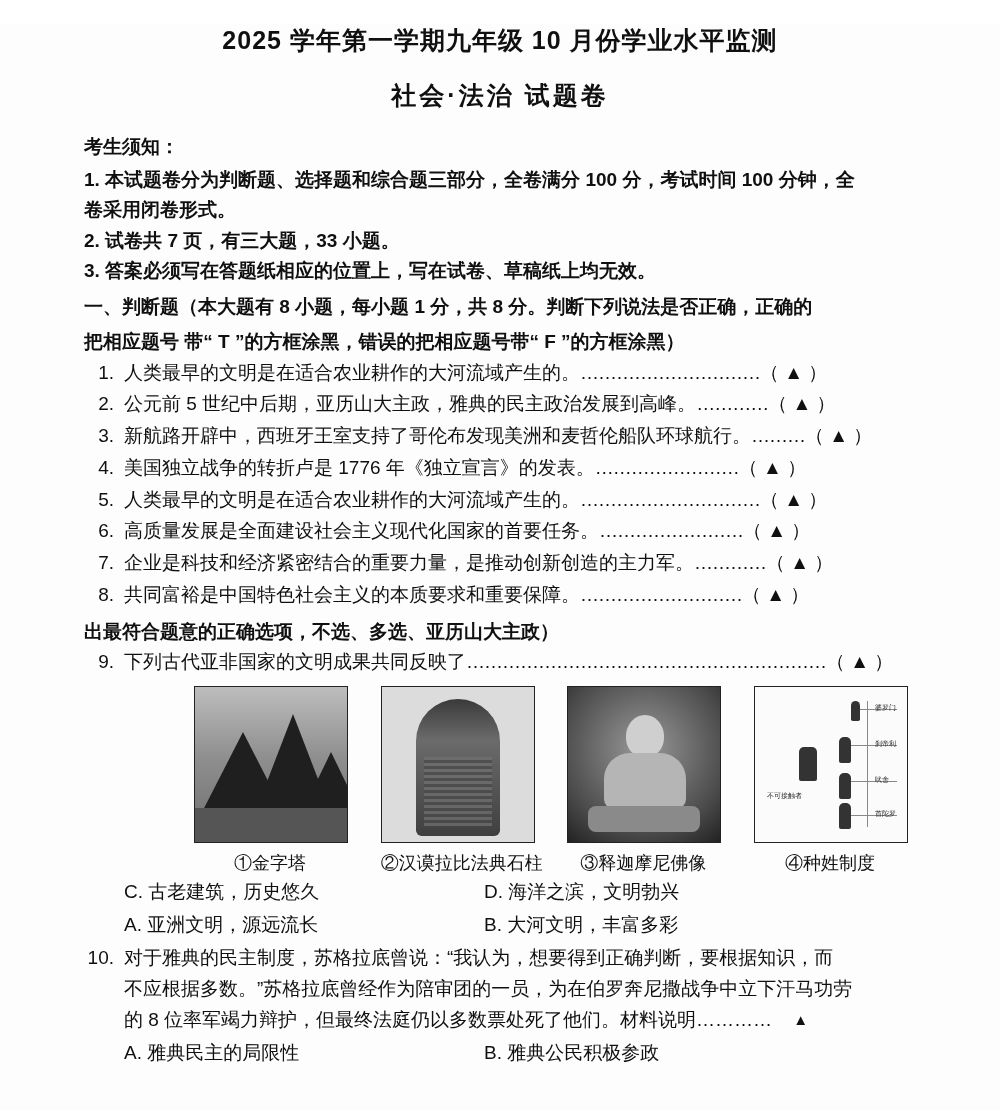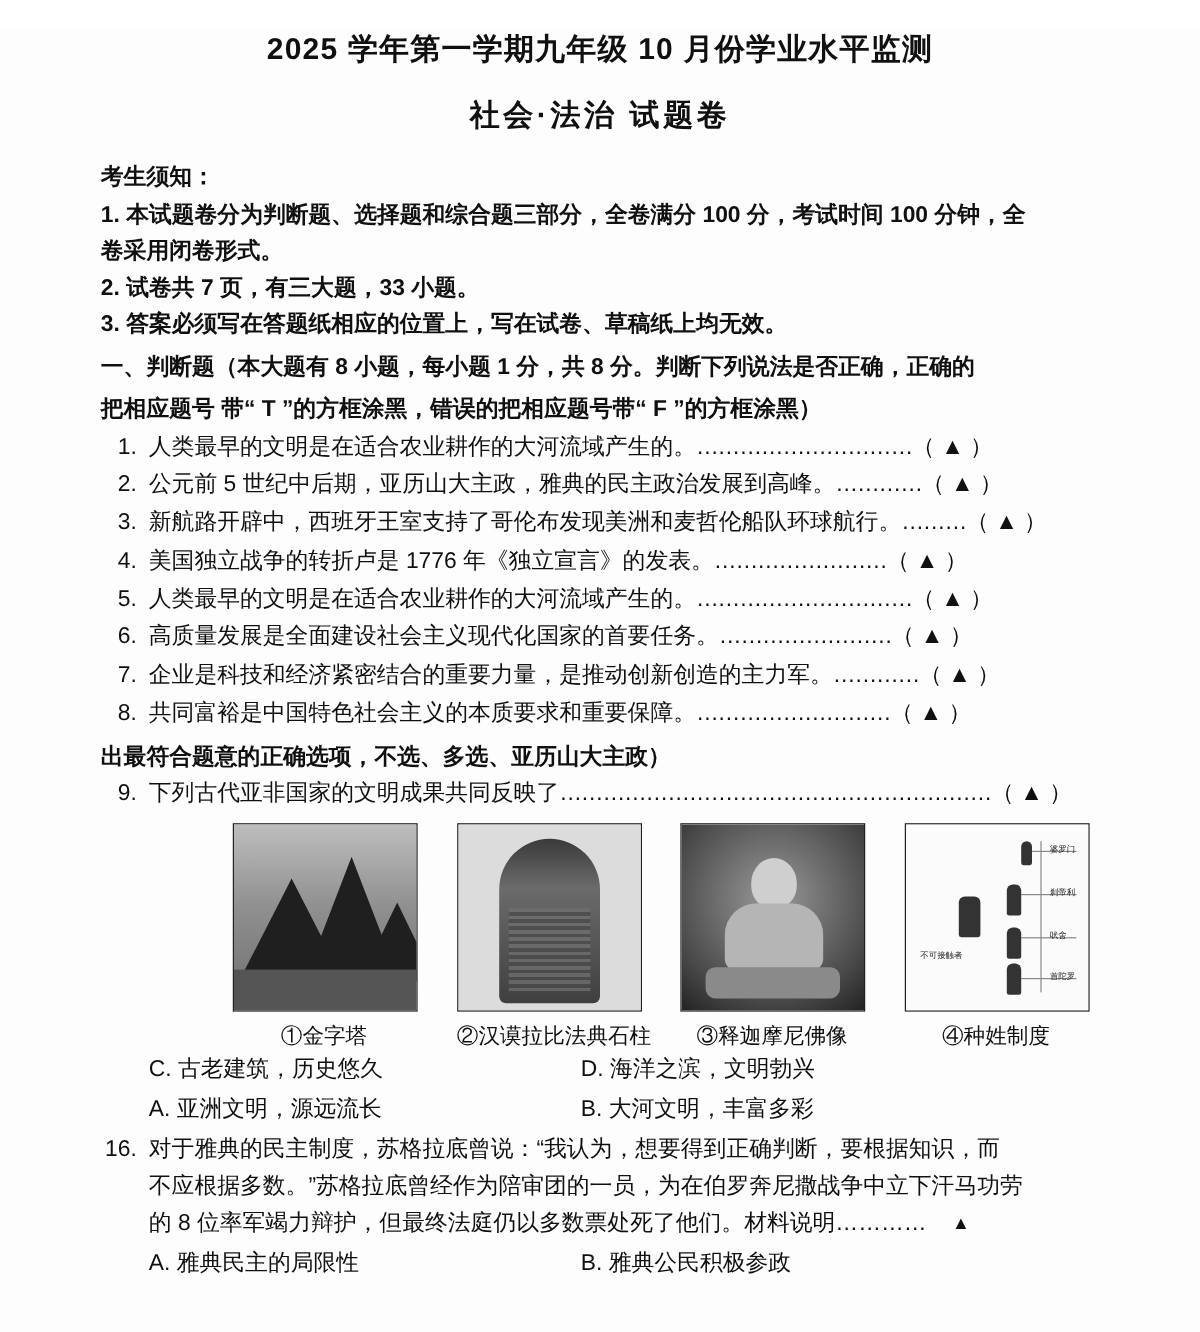--- a/index.html
+++ b/index.html
@@ -361,21 +361,21 @@
       <div class="opt-a"><span>C.</span> <span>古老建筑，历史悠久</span></div>
       <div class="opt-b"><span>D.</span> <span>海洋之滨，文明勃兴</span></div>
     </div>
     <div class="opts">
       <div class="opt-a"><span>A.</span> <span>亚洲文明，源远流长</span></div>
       <div class="opt-b"><span>B.</span> <span>大河文明，丰富多彩</span></div>
     </div>
 
     <div class="q-block">
       <div style="display:flex; align-items:baseline;">
-        <span class="q-num">16.</span>
+        <span class="q-num">10.</span>
         <span>对于雅典的民主制度，苏格拉底曾说：“我认为，想要得到正确判断，要根据知识，而</span>
       </div>
       <div class="indent">不应根据多数。”苏格拉底曾经作为陪审团的一员，为在伯罗奔尼撒战争中立下汗马功劳</div>
       <div class="indent"><span>的 8 位率军竭力辩护，但最终法庭仍以多数票处死了他们。材料说明…………</span> &nbsp;&nbsp;&nbsp;<span class="tri">▲</span></div>
     </div>
 
     <div class="opts">
       <div class="opt-a"><span>A.</span> <span>雅典民主的局限性</span></div>
       <div class="opt-b"><span>B.</span> <span>雅典公民积极参政</span></div>
     </div>

